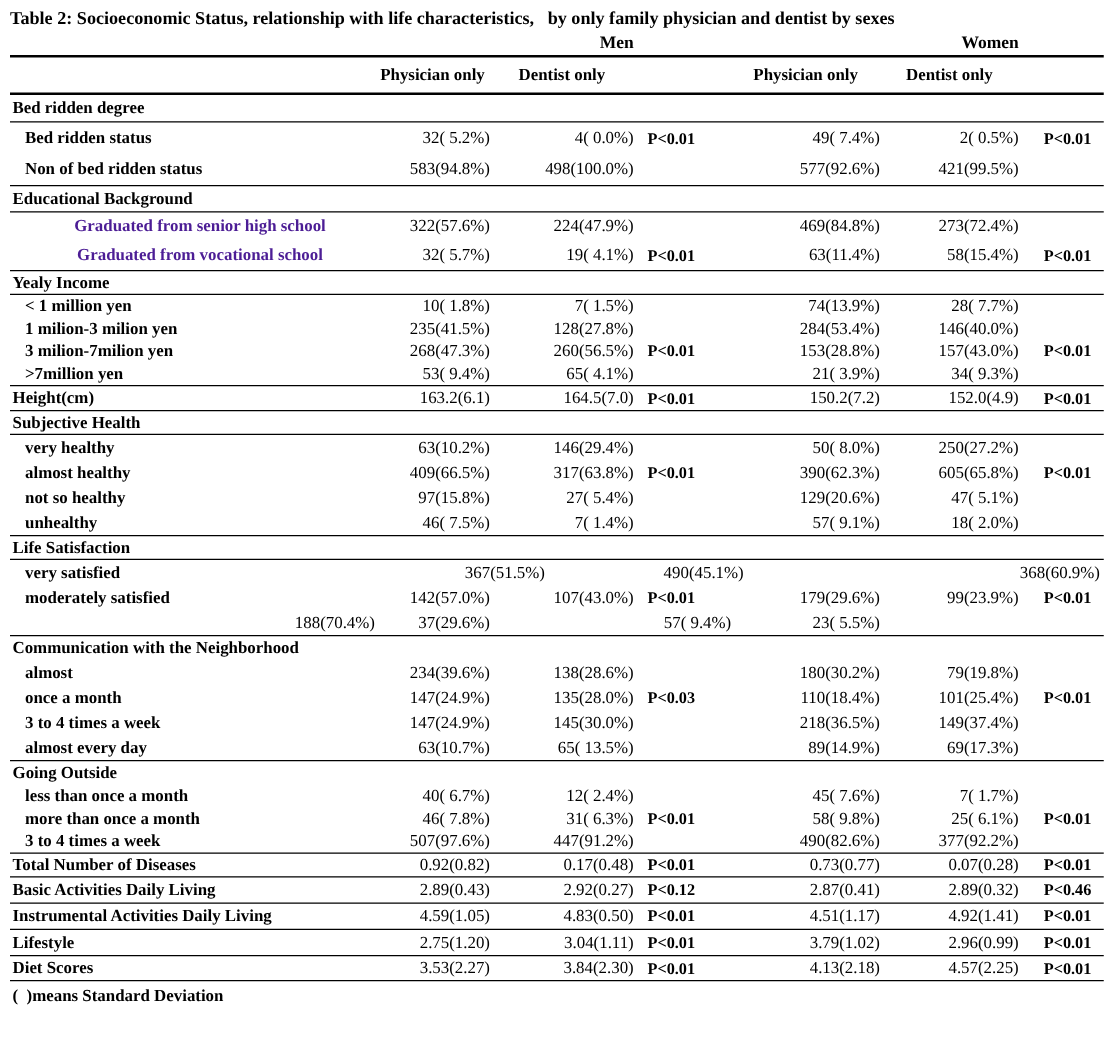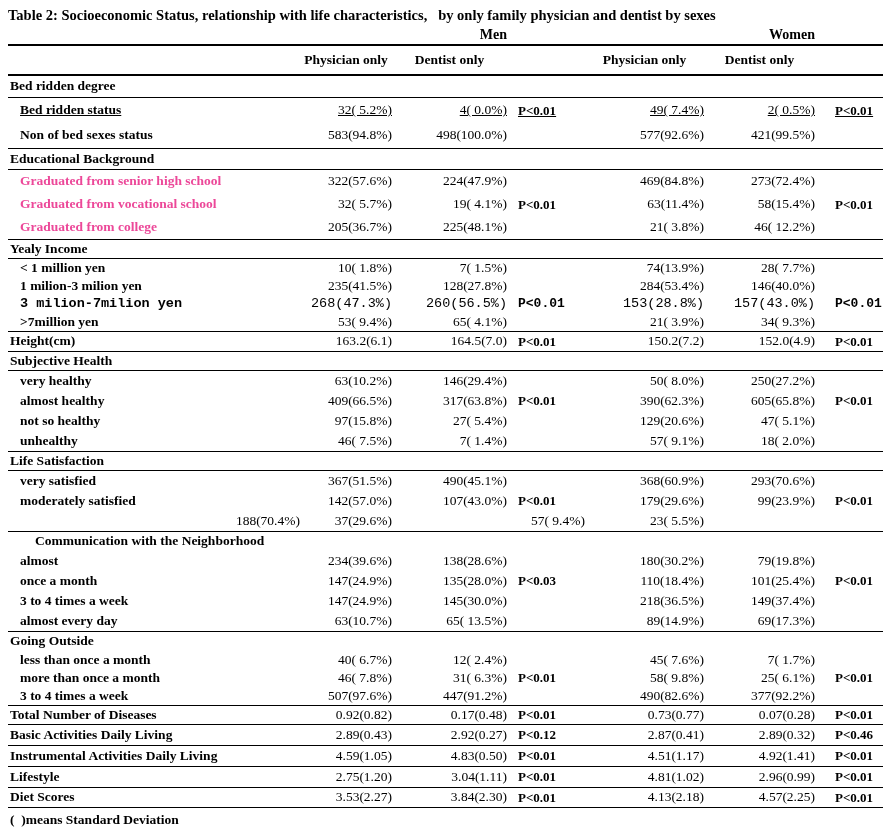--- a/index.html
+++ b/index.html
@@ -29,21 +29,21 @@
   .ch-3 { grid-column: 5; } .ch-4 { grid-column: 6; }
   .section-label {
     font-weight: bold; font-size: 13.5px; padding-left: 2px;
     grid-column: 1 / 4; white-space: pre;
   }
   .section-label.with-values { grid-column: 1; }
   .row-label {
     font-weight: bold; font-size: 13.5px; padding-left: 12px;
     white-space: pre; grid-column: 1;
   }
-  .row-label.gray { color: #ec4899; }
+  .row-label.gray { color: #4c1d95; text-align: center; }
   .c-num { text-align: right; font-size: 13.5px; white-space: pre; }
   .c-p { font-weight: bold; font-size: 13px; padding-left: 11px; white-space: pre; }
   .c-p.w { padding-left: 20px; }
   .footnote {
     font-weight: bold; font-size: 13.5px; white-space: pre;
     padding: 4px 0 0 2px; height: 18px;
   }
 </style>
 </head>
 <body>
@@ -66,31 +66,31 @@
     <div class="colhead ch-4">Dentist only</div>
   </div>
 
   <div class="hline thick"></div>
 
   <div id="table-body">
       <div class="row section-row" style="height: 21px;">
         <div class="section-label">Bed ridden degree</div>
       </div>
       <div class="hline"></div>
-      <div class="row data-row" style="height: 25px; text-decoration: underline;">
+      <div class="row data-row" style="height: 25px;">
         <div class="row-label">Bed ridden status</div>
         <div class="c-num">32( 5.2%)</div>
         <div class="c-num">4( 0.0%)</div>
         <div class="c-p">P&lt;0.01</div>
         <div class="c-num">49( 7.4%)</div>
         <div class="c-num">2( 0.5%)</div>
         <div class="c-p w">P&lt;0.01</div>
       </div>
       <div class="row data-row" style="height: 25px;">
-        <div class="row-label">Non of bed sexes status</div>
+        <div class="row-label">Non of bed ridden status</div>
         <div class="c-num">583(94.8%)</div>
         <div class="c-num">498(100.0%)</div>
         <div class="c-p"></div>
         <div class="c-num">577(92.6%)</div>
         <div class="c-num">421(99.5%)</div>
         <div class="c-p w"></div>
       </div>
       <div class="hline"></div>
       <div class="row section-row" style="height: 20px;">
         <div class="section-label">Educational Background</div>
@@ -107,29 +107,20 @@
       </div>
       <div class="row data-row" style="height: 23px;">
         <div class="row-label gray">Graduated from vocational school</div>
         <div class="c-num">32( 5.7%)</div>
         <div class="c-num">19( 4.1%)</div>
         <div class="c-p">P&lt;0.01</div>
         <div class="c-num">63(11.4%)</div>
         <div class="c-num">58(15.4%)</div>
         <div class="c-p w">P&lt;0.01</div>
       </div>
-      <div class="row data-row" style="height: 23px;">
-        <div class="row-label gray">Graduated from college</div>
-        <div class="c-num">205(36.7%)</div>
-        <div class="c-num">225(48.1%)</div>
-        <div class="c-p"></div>
-        <div class="c-num">21( 3.8%)</div>
-        <div class="c-num">46( 12.2%)</div>
-        <div class="c-p w"></div>
-      </div>
       <div class="hline"></div>
       <div class="row section-row" style="height: 18px;">
         <div class="section-label">Yealy Income</div>
       </div>
       <div class="hline"></div>
       <div class="row data-row" style="height: 18px;">
         <div class="row-label">&lt; 1 million yen</div>
         <div class="c-num">10( 1.8%)</div>
         <div class="c-num">7( 1.5%)</div>
         <div class="c-p"></div>
@@ -139,21 +130,21 @@
       </div>
       <div class="row data-row" style="height: 18px;">
         <div class="row-label">1 milion-3 milion yen</div>
         <div class="c-num">235(41.5%)</div>
         <div class="c-num">128(27.8%)</div>
         <div class="c-p"></div>
         <div class="c-num">284(53.4%)</div>
         <div class="c-num">146(40.0%)</div>
         <div class="c-p w"></div>
       </div>
-      <div class="row data-row" style="height: 18px; font-family: Liberation Mono, monospace;">
+      <div class="row data-row" style="height: 18px;">
         <div class="row-label">3 milion-7milion yen</div>
         <div class="c-num">268(47.3%)</div>
         <div class="c-num">260(56.5%)</div>
         <div class="c-p">P&lt;0.01</div>
         <div class="c-num">153(28.8%)</div>
         <div class="c-num">157(43.0%)</div>
         <div class="c-p w">P&lt;0.01</div>
       </div>
       <div class="row data-row" style="height: 18px;">
         <div class="row-label">&gt;7million yen</div>
@@ -213,21 +204,21 @@
         <div class="c-p"></div>
         <div class="c-num">57( 9.1%)</div>
         <div class="c-num">18( 2.0%)</div>
         <div class="c-p w"></div>
       </div>
       <div class="hline"></div>
       <div class="row section-row" style="height: 18px;">
         <div class="section-label">Life Satisfaction</div>
       </div>
       <div class="hline"></div>
-      <div class="row data-row" style="height: 20px;">
+      <div class="row data-row" style="height: 20px; gap: 44px;">
         <div class="row-label">very satisfied</div>
         <div class="c-num">367(51.5%)</div>
         <div class="c-num">490(45.1%)</div>
         <div class="c-p"></div>
         <div class="c-num">368(60.9%)</div>
         <div class="c-num">293(70.6%)</div>
         <div class="c-p w"></div>
       </div>
       <div class="row data-row" style="height: 20px;">
         <div class="row-label">moderately satisfied</div>
@@ -240,21 +231,21 @@
       </div>
       <div class="row data-row" style="height: 20px;">
         <div class="c-num">188(70.4%)</div>
         <div class="c-num">37(29.6%)</div>
         <div class="c-p"></div>
         <div class="c-num">57( 9.4%)</div>
         <div class="c-num">23( 5.5%)</div>
         <div class="c-p w"></div>
       </div>
       <div class="hline"></div>
-      <div class="row section-row" style="height: 19px; margin-left: 25px;">
+      <div class="row section-row" style="height: 19px;">
         <div class="section-label">Communication with the Neighborhood</div>
       </div>
       <div class="row data-row" style="height: 20px;">
         <div class="row-label">almost</div>
         <div class="c-num">234(39.6%)</div>
         <div class="c-num">138(28.6%)</div>
         <div class="c-p"></div>
         <div class="c-num">180(30.2%)</div>
         <div class="c-num">79(19.8%)</div>
         <div class="c-p w"></div>
@@ -346,21 +337,21 @@
         <div class="c-num">4.51(1.17)</div>
         <div class="c-num">4.92(1.41)</div>
         <div class="c-p w">P&lt;0.01</div>
       </div>
       <div class="hline"></div>
       <div class="row section-row" style="height: 20px;">
         <div class="section-label with-values">Lifestyle</div>
         <div class="c-num">2.75(1.20)</div>
         <div class="c-num">3.04(1.11)</div>
         <div class="c-p">P&lt;0.01</div>
-        <div class="c-num">4.81(1.02)</div>
+        <div class="c-num">3.79(1.02)</div>
         <div class="c-num">2.96(0.99)</div>
         <div class="c-p w">P&lt;0.01</div>
       </div>
       <div class="hline"></div>
       <div class="row section-row" style="height: 19px;">
         <div class="section-label with-values">Diet Scores</div>
         <div class="c-num">3.53(2.27)</div>
         <div class="c-num">3.84(2.30)</div>
         <div class="c-p">P&lt;0.01</div>
         <div class="c-num">4.13(2.18)</div>

